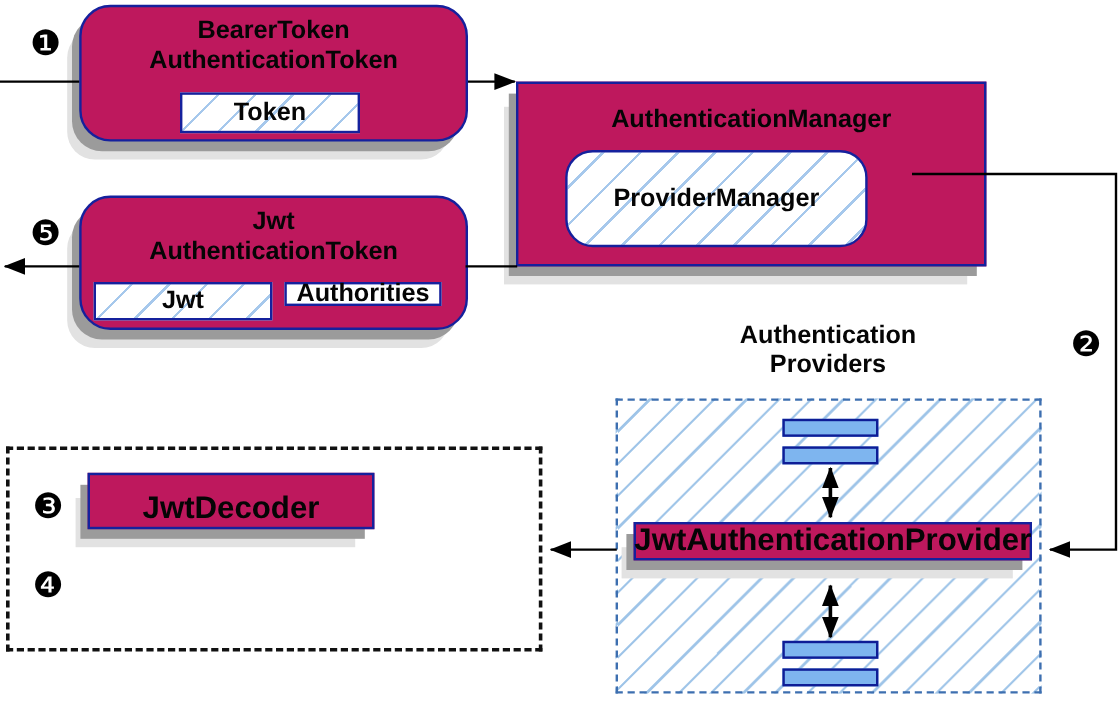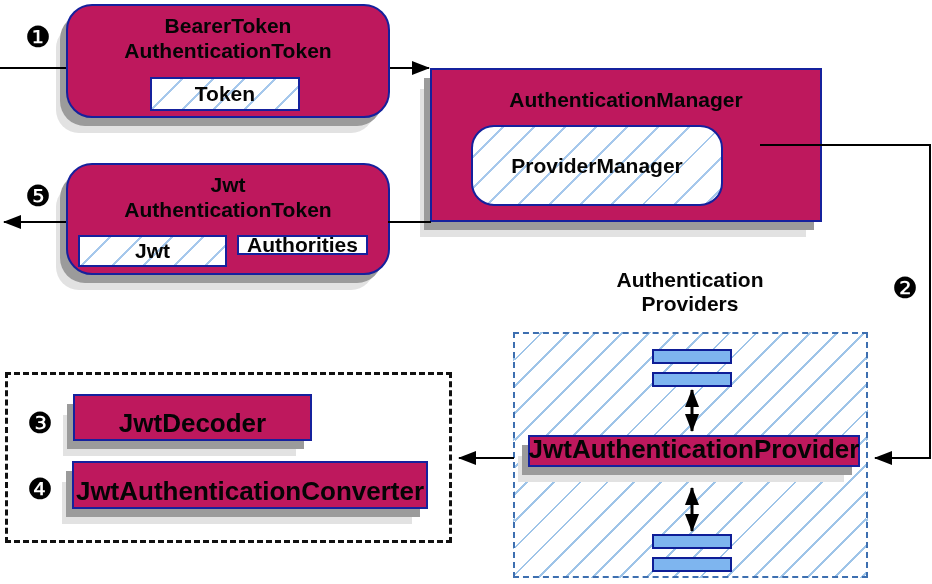--- a/index.html
+++ b/index.html
@@ -103,23 +103,20 @@
   <div class="node flat-node" style="left:528px;top:435px;width:332px;height:32px;">
     <span>JwtAuthenticationProvider</span>
   </div>
 
   <div class="decoder-group" style="left:5px;top:372px;width:447px;height:171px;"></div>
 
   <div class="node flat-node" style="left:73px;top:394px;width:239px;height:47px;">
     <span>JwtDecoder</span>
   </div>
 
-  <div class="node flat-node" style="left:72px;top:461px;width:356px;height:48px;">
-    <span>JwtAuthenticationConverter</span>
-  </div>
 
   <div class="badge" style="left:38px;top:37px;">❶</div>
   <div class="badge" style="left:905px;top:288px;">❷</div>
   <div class="badge" style="left:40px;top:423px;">❸</div>
   <div class="badge" style="left:40px;top:489px;">❹</div>
   <div class="badge" style="left:38px;top:196px;">❺</div>
 
   <svg id="wires" width="932" height="584" viewBox="0 0 932 584">
     <defs>
       <marker id="arr" markerUnits="userSpaceOnUse" markerWidth="18" markerHeight="14" refX="17" refY="7" orient="auto-start-reverse">

